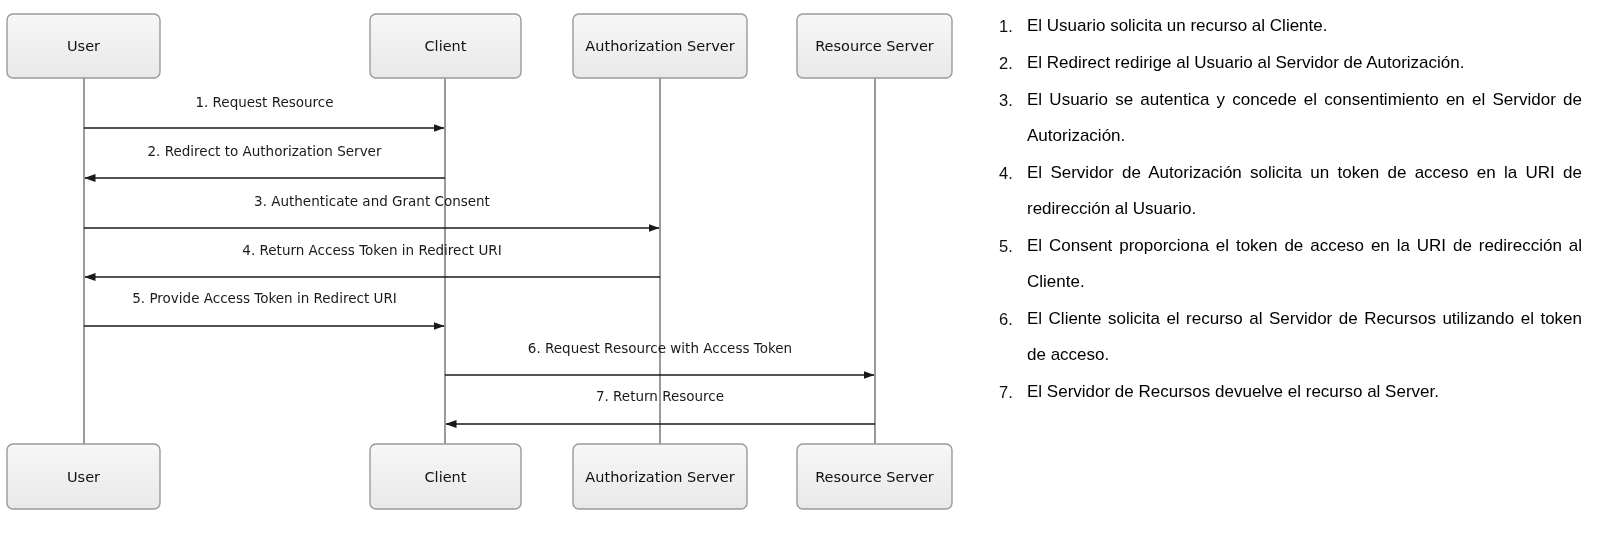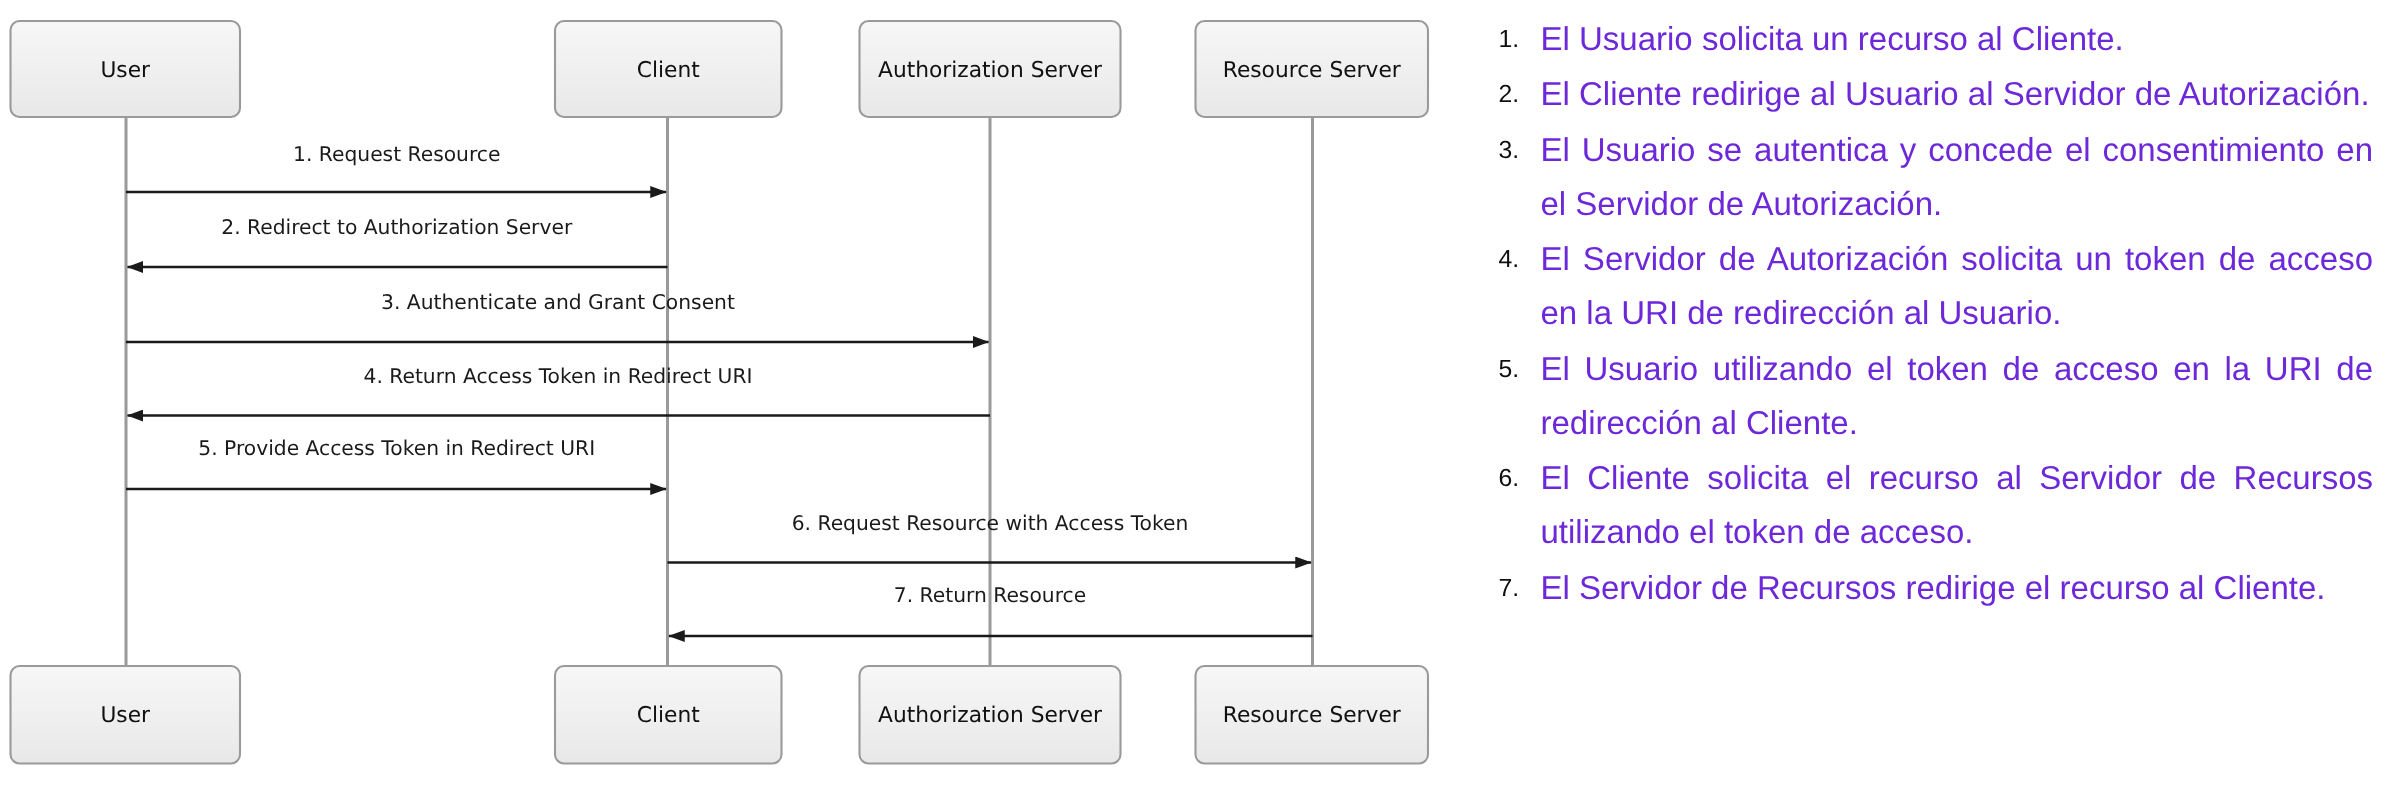--- a/index.html
+++ b/index.html
@@ -56,23 +56,23 @@
     width: 52px;
     flex: 0 0 52px;
     padding-left: 24px;
     box-sizing: border-box;
     font-size: 16.5px;
     line-height: 36px;
     color: #0f0f0f;
   }
   ol.steps > li .txt {
     flex: 1 1 auto;
-    font-size: 22px;
+    font-size: 17px;
     line-height: 36px;
-    color: #6d28d9;
+    color: #000000;
     text-align: justify;
     text-align-last: left;
     text-justify: inter-word;
     hyphens: none;
   }
 </style>
 </head>
 <body>
 
 <div id="root">
@@ -162,38 +162,38 @@
   </div>
 
   <div id="steps-panel">
     <ol class="steps" id="steps-list">
         <li>
           <span class="num">1.</span>
           <span class="txt">El Usuario solicita un recurso al Cliente.</span>
         </li>
         <li>
           <span class="num">2.</span>
-          <span class="txt">El Cliente redirige al Usuario al Servidor de Autorización.</span>
+          <span class="txt">El Redirect redirige al Usuario al Servidor de Autorización.</span>
         </li>
         <li>
           <span class="num">3.</span>
           <span class="txt">El Usuario se autentica y concede el consentimiento en el Servidor de Autorización.</span>
         </li>
         <li>
           <span class="num">4.</span>
           <span class="txt">El Servidor de Autorización solicita un token de acceso en la URI de redirección al Usuario.</span>
         </li>
         <li>
           <span class="num">5.</span>
-          <span class="txt">El Usuario utilizando el token de acceso en la URI de redirección al Cliente.</span>
+          <span class="txt">El Consent proporciona el token de acceso en la URI de redirección al Cliente.</span>
         </li>
         <li>
           <span class="num">6.</span>
           <span class="txt">El Cliente solicita el recurso al Servidor de Recursos utilizando el token de acceso.</span>
         </li>
         <li>
           <span class="num">7.</span>
-          <span class="txt">El Servidor de Recursos redirige el recurso al Cliente.</span>
+          <span class="txt">El Servidor de Recursos devuelve el recurso al Server.</span>
         </li>
       </ol>
   </div>
 
 </div>
 
 </body></html>

